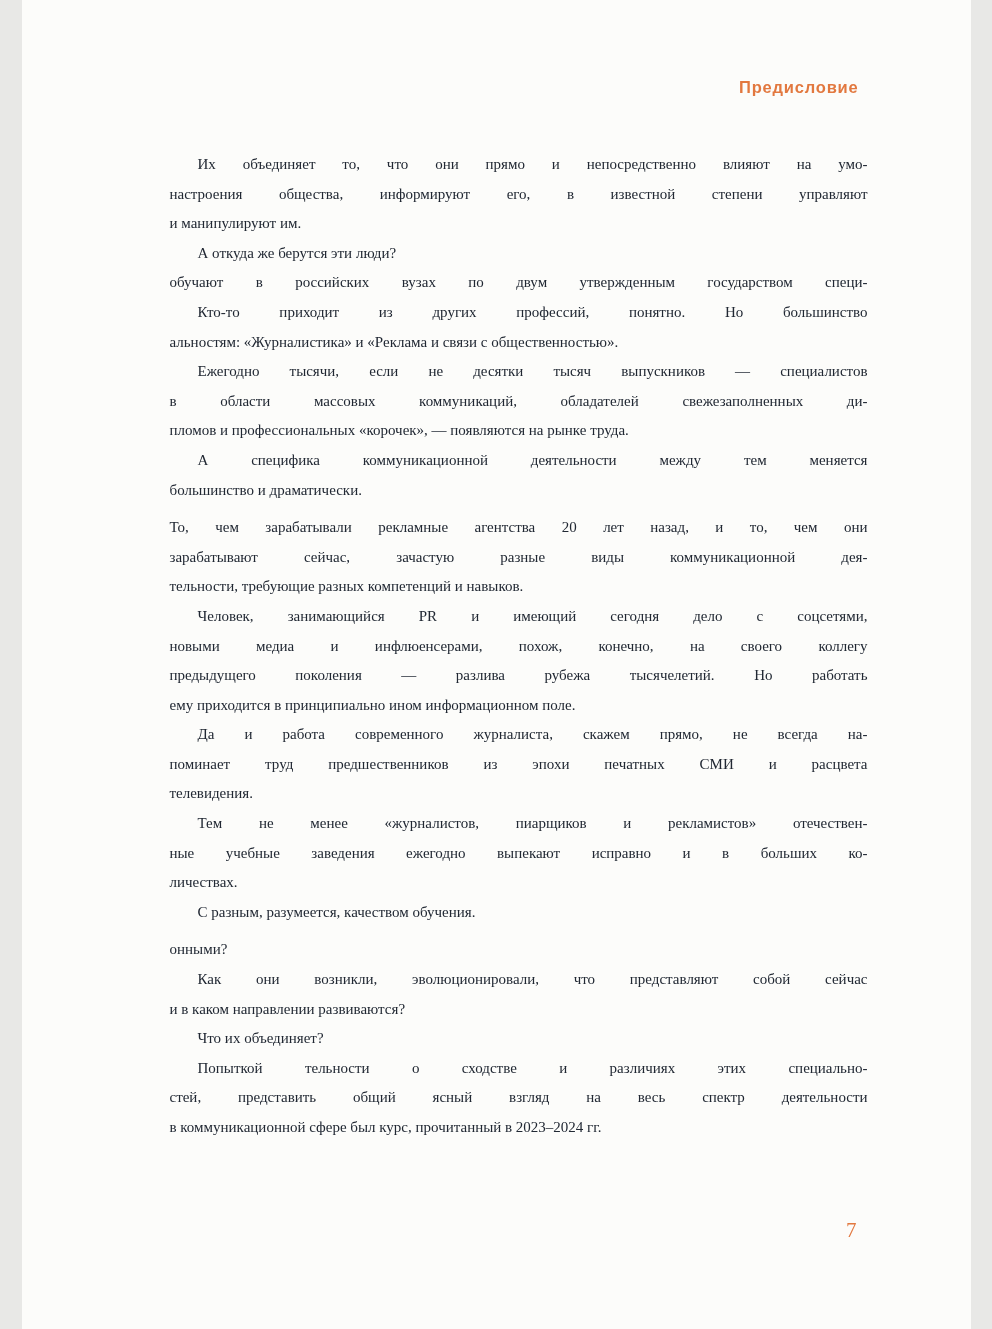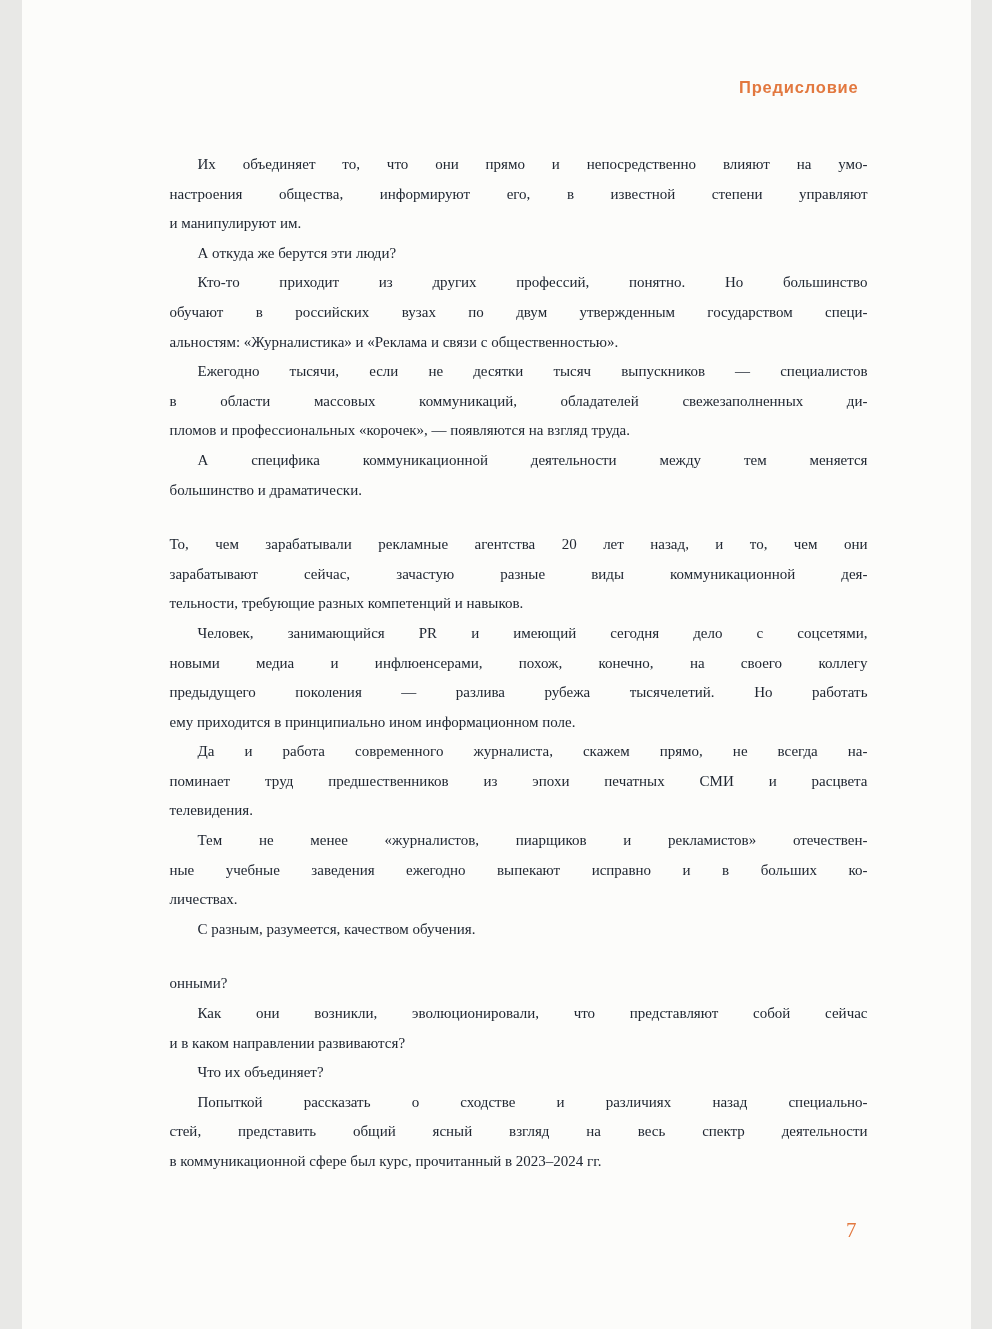--- a/index.html
+++ b/index.html
@@ -31,21 +31,21 @@
   }
   .page-body {
     position: absolute;
     top: 150px;
     left: 148px;
     width: 698px;
     font-size: 15px;
     line-height: 29.6px;
   }
   .para { margin: 0; }
-  .para.space-before { margin-top: 25px; }
+  .para.space-before { margin-top: 8px; }
   .line { white-space: normal; }
   .line.just { text-align: justify; text-align-last: justify; }
   .line.last { text-align: center; text-align-last: left; }
   .line.indent { text-indent: 28px; }
   .folio {
     position: absolute;
     bottom: 86px;
     right: 114px;
     font-size: 21px;
     color: var(--accent);
@@ -60,28 +60,28 @@
   <main class="page-body">
       <div class="para">
         <div class="line just indent">Их объединяет то, что они прямо и непосредственно влияют на умо-</div>
         <div class="line just">настроения общества, информируют его, в известной степени управляют</div>
         <div class="line last">и манипулируют им.</div>
       </div>
       <div class="para">
         <div class="line last indent">А откуда же берутся эти люди?</div>
       </div>
       <div class="para">
+        <div class="line just">обучают в российских вузах по двум утвержденным государством специ-</div>
         <div class="line just indent">Кто-то приходит из других профессий, понятно. Но большинство</div>
-        <div class="line just">обучают в российских вузах по двум утвержденным государством специ-</div>
         <div class="line last">альностям: «Журналистика» и «Реклама и связи с общественностью».</div>
       </div>
       <div class="para">
         <div class="line just indent">Ежегодно тысячи, если не десятки тысяч выпускников — специалистов</div>
         <div class="line just">в области массовых коммуникаций, обладателей свежезаполненных ди-</div>
-        <div class="line last">пломов и профессиональных «корочек», — появляются на взгляд труда.</div>
+        <div class="line last">пломов и профессиональных «корочек», — появляются на рынке труда.</div>
       </div>
       <div class="para">
         <div class="line just indent">А специфика коммуникационной деятельности между тем меняется</div>
         <div class="line last">большинство и драматически.</div>
       </div>
       <div class="para space-before">
         <div class="line just">То, чем зарабатывали рекламные агентства 20 лет назад, и то, чем они</div>
         <div class="line just">зарабатывают сейчас, зачастую разные виды коммуникационной дея-</div>
         <div class="line last">тельности, требующие разных компетенций и навыков.</div>
       </div>
@@ -108,20 +108,20 @@
         <div class="line last">онными?</div>
       </div>
       <div class="para">
         <div class="line just indent">Как они возникли, эволюционировали, что представляют собой сейчас</div>
         <div class="line last">и в каком направлении развиваются?</div>
       </div>
       <div class="para">
         <div class="line last indent">Что их объединяет?</div>
       </div>
       <div class="para">
-        <div class="line just indent">Попыткой рассказать о сходстве и различиях назад специально-</div>
+        <div class="line just indent">Попыткой тельности о сходстве и различиях этих специально-</div>
         <div class="line just">стей, представить общий ясный взгляд на весь спектр деятельности</div>
         <div class="line last">в коммуникационной сфере был курс, прочитанный в 2023–2024 гг.</div>
       </div>
     </main>
 
   <div class="folio">7</div>
 </div>
 
 </body></html>

